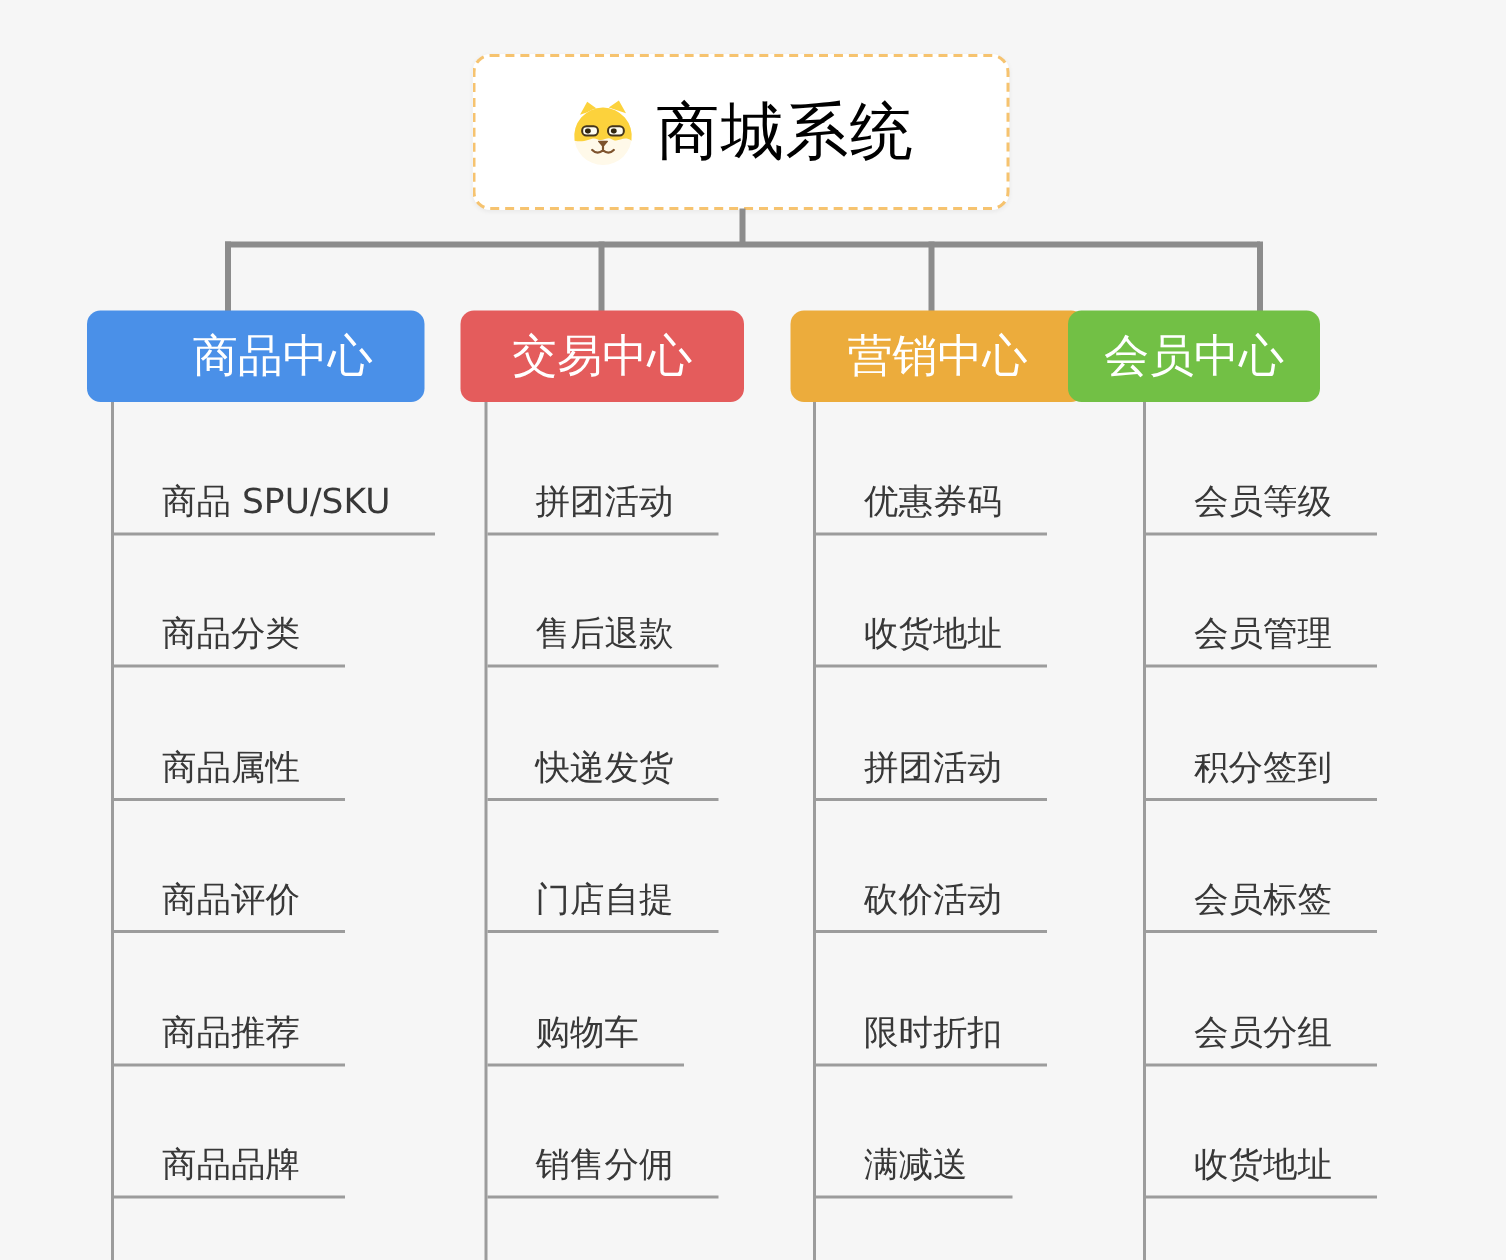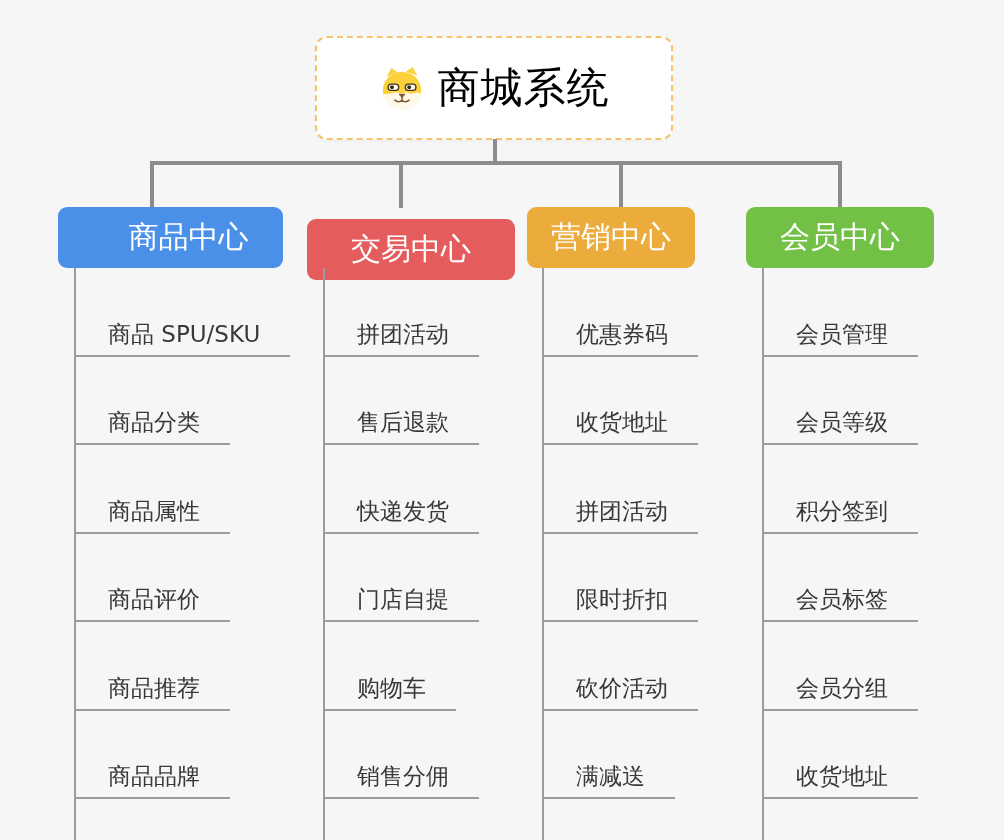--- a/index.html
+++ b/index.html
@@ -61,23 +61,23 @@
     align-items: center;
     justify-content: center;
     cursor: pointer;
   }
   .branch span {
     color: #ffffff;
     font-size: 30px;
     white-space: nowrap;
   }
   .b1 { left: 58px;  width: 189px; padding-left: 36px; }
-  .b2 { left: 307px; width: 208px; margin-top: 12px; }
-  .b3 { left: 527px; width: 168px; }
-  .b4 { left: 746px; width: 188px; }
+  .b2 { left: 307px; width: 189px; }
+  .b3 { left: 527px; width: 196px; }
+  .b4 { left: 712px; width: 168px; }
 
   
   .col {
     position: absolute;
     top: 268px;
     height: 581px;
     border-left: 2px solid #9c9c9c;
     box-sizing: content-box;
   }
   .c1 { left: 74px; }
@@ -187,38 +187,38 @@
     <div class="row">
         <span class="leaf">优惠券码</span>
       </div>
     <div class="row">
         <span class="leaf">收货地址</span>
       </div>
     <div class="row">
         <span class="leaf">拼团活动</span>
       </div>
     <div class="row">
+        <span class="leaf">砍价活动</span>
+      </div>
+    <div class="row">
         <span class="leaf">限时折扣</span>
       </div>
     <div class="row">
-        <span class="leaf">砍价活动</span>
-      </div>
-    <div class="row">
         <span class="leaf">满减送</span>
       </div>
   </div>
 
   <div class="col c4">
     <div class="row">
+        <span class="leaf">会员等级</span>
+      </div>
+    <div class="row">
         <span class="leaf">会员管理</span>
       </div>
     <div class="row">
-        <span class="leaf">会员等级</span>
-      </div>
-    <div class="row">
         <span class="leaf">积分签到</span>
       </div>
     <div class="row">
         <span class="leaf">会员标签</span>
       </div>
     <div class="row">
         <span class="leaf">会员分组</span>
       </div>
     <div class="row">
         <span class="leaf">收货地址</span>

